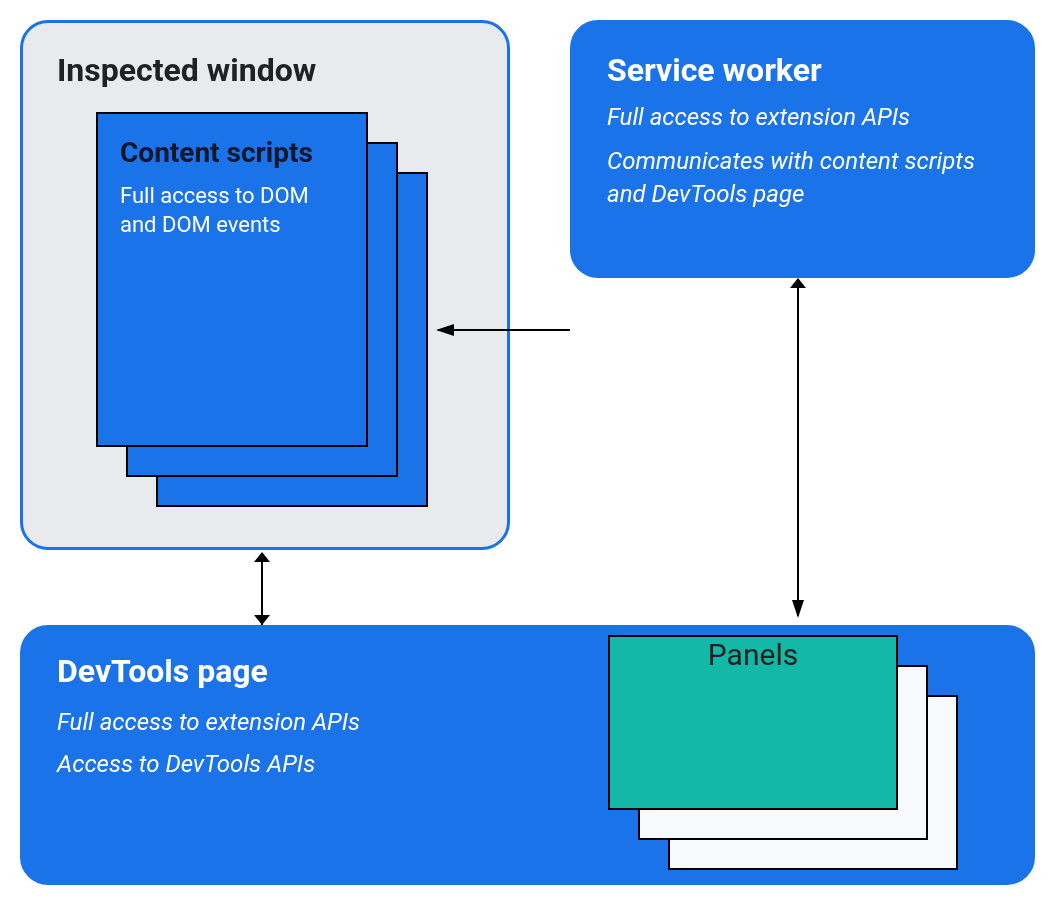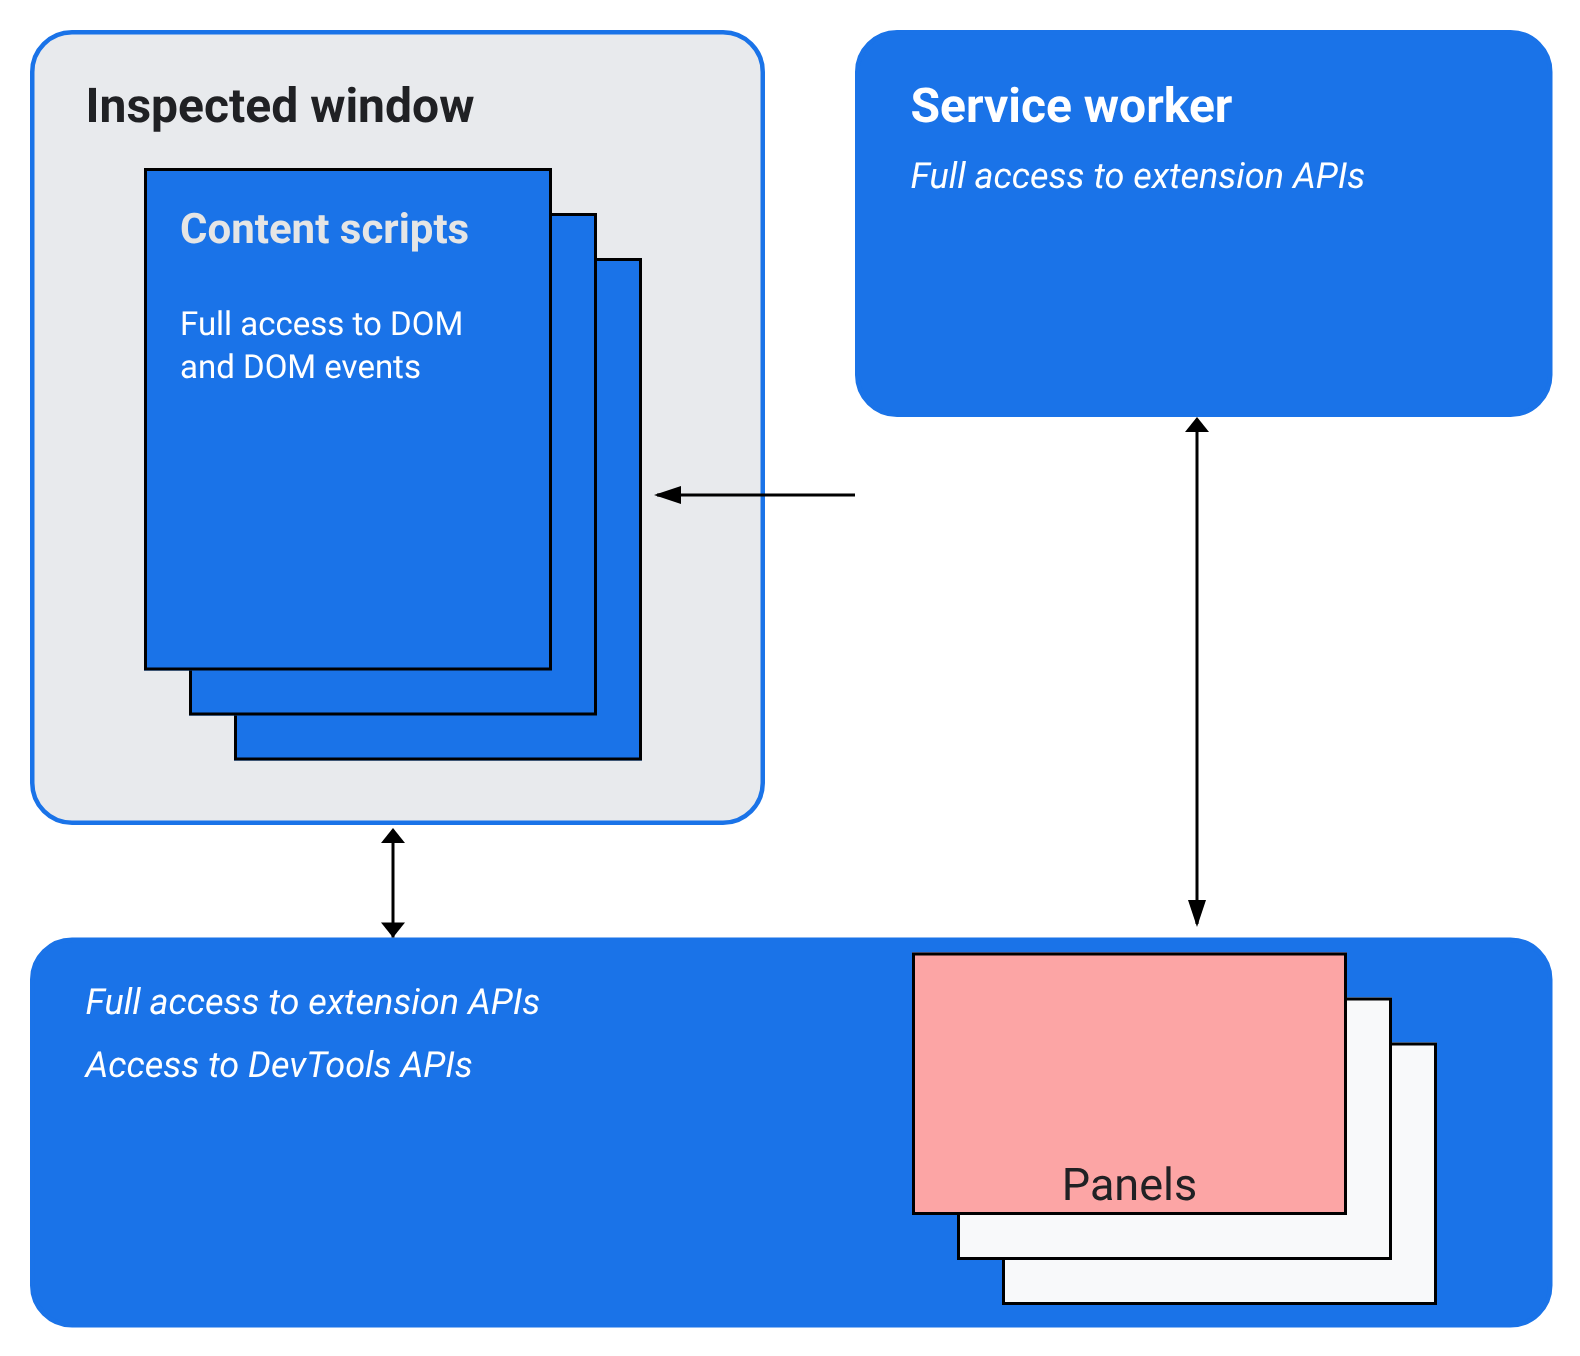--- a/index.html
+++ b/index.html
@@ -81,36 +81,36 @@
       border: 2px solid #000;
     }
     .content-stack {
       left: 96px;
       top: 112px;
     }
     .content-stack .c1 { left: 0; top: 0; width: 272px; height: 335px; z-index: 3; padding: 22px 22px; }
     .content-stack .c2 { left: 30px; top: 30px; width: 272px; height: 335px; z-index: 2; }
     .content-stack .c3 { left: 60px; top: 60px; width: 272px; height: 335px; z-index: 1; }
     .content-stack h3 {
-      color: #e5e5e5;
+      color: #0f172a;
       font-size: 28px;
       font-weight: 700;
       line-height: 1.2;
-      margin-bottom: 32px;
+      margin-bottom: 11px;
     }
     .content-stack p {
       color: #fff;
       font-size: 22px;
       line-height: 1.35;
     }
     .panels-stack {
       left: 608px;
       top: 635px;
     }
-    .panels-stack .p1 { left: 0; top: 0; width: 290px; height: 175px; z-index: 3; background: #fca5a5; display: flex; align-items: flex-end; justify-content: center; }
+    .panels-stack .p1 { left: 0; top: 0; width: 290px; height: 175px; z-index: 3; background: #14b8a6; display: flex; align-items: flex-start; justify-content: center; }
     .panels-stack .p2 { left: 30px; top: 30; width: 290px; height: 175px; z-index: 2; background: #f8f9fa; top: 30px; }
     .panels-stack .p3 { left: 60px; top: 60px; width: 290px; height: 175px; z-index: 1; background: #f8f9fa; }
     .panels-stack .p1 span {
       font-size: 30px;
       color: #202124;
       font-weight: 400;
     }
     svg.arrows {
       position: absolute;
       left: 0; top: 0;
@@ -131,23 +131,25 @@
   <div class="card c2"></div>
   <div class="card c1">
     <h3>Content scripts</h3>
     <p>Full access to DOM and DOM events</p>
   </div>
 </div>
 
 <div class="box box-service">
   <h2>Service worker</h2>
   <p>Full access to extension APIs</p>
+  <p>Communicates with content scripts and DevTools page</p>
 </div>
 
 <div class="box box-devtools">
+  <h2>DevTools page</h2>
   <p>Full access to extension APIs</p>
   <p>Access to DevTools APIs</p>
 </div>
 
 <div class="card-stack panels-stack">
   <div class="card p3"></div>
   <div class="card p2"></div>
   <div class="card p1">
     <span>Panels</span>
   </div>

